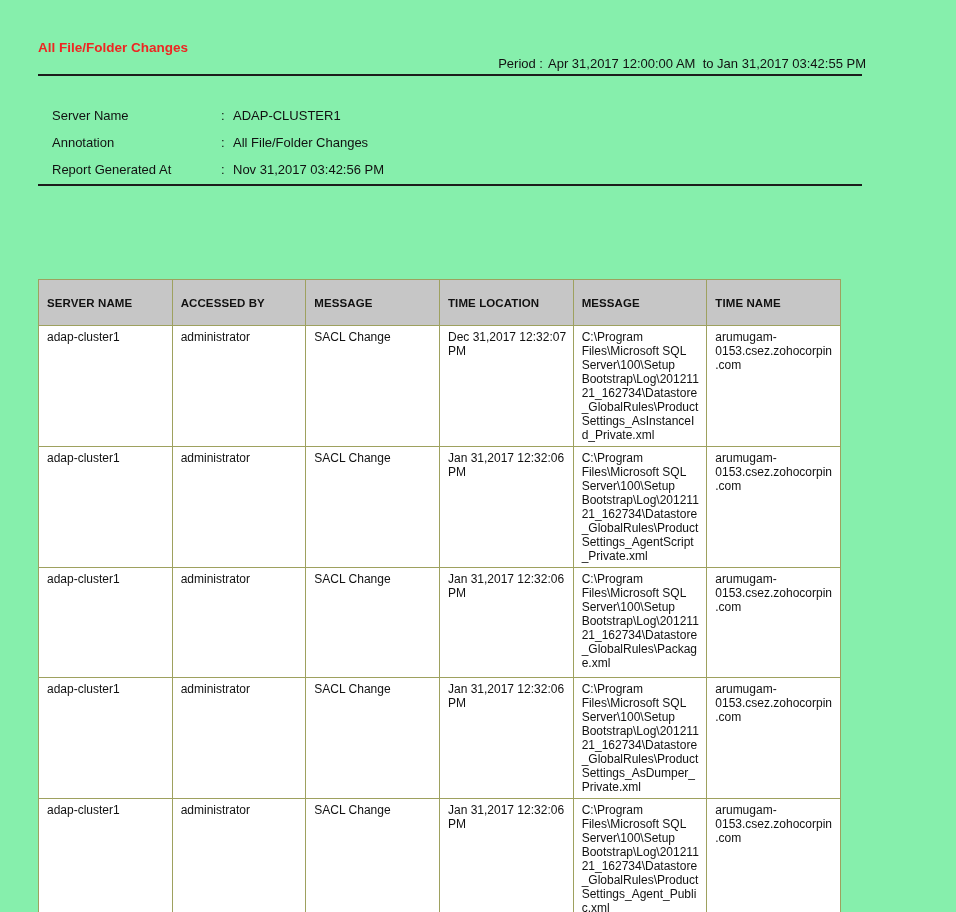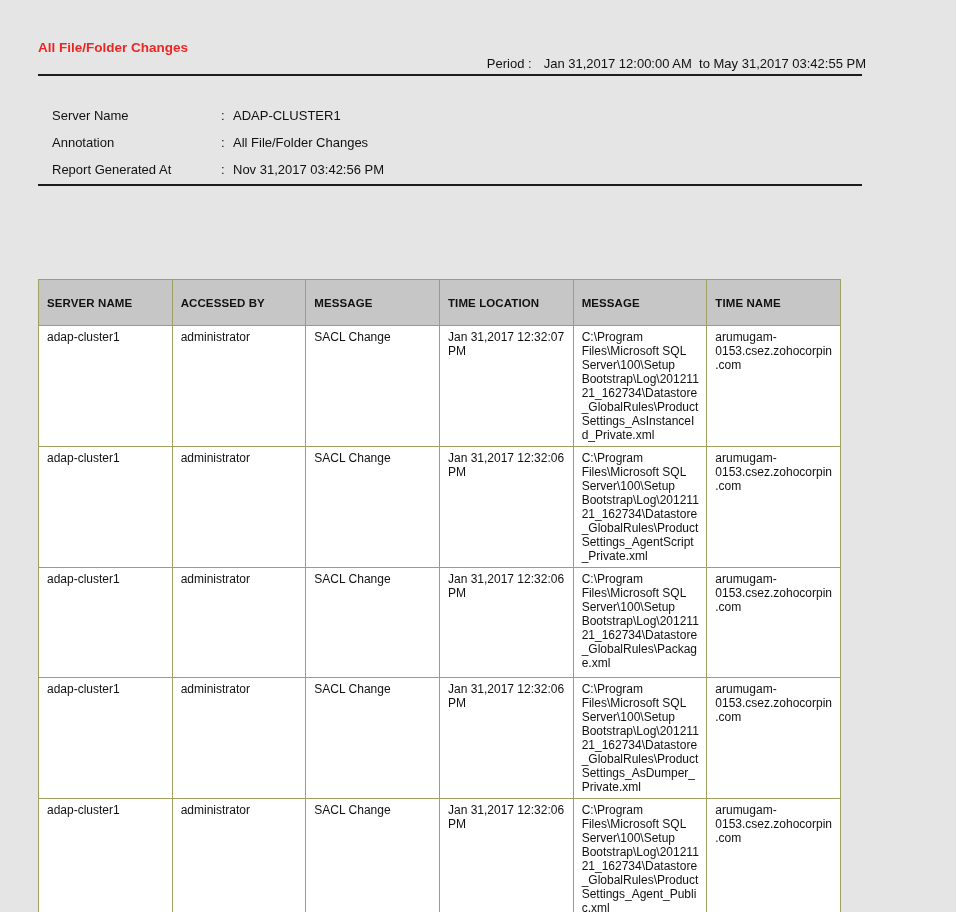--- a/index.html
+++ b/index.html
@@ -11,39 +11,39 @@
   *{box-sizing:border-box;margin:0;padding:0;}
   html,body{background:#fff;}
   body{
     font-family:"Liberation Sans",sans-serif;
     color:var(--text);
   }
   .page{
     position:relative;
     width:956px;
     height:912px;
-    background:#e5e5e5;
+    background:#86efac;
     overflow:hidden;
   }
   .title{
     position:absolute;
     left:38px;
     top:40px;
     font-size:13.5px;
     font-weight:bold;
     color:var(--title-red);
   }
   .period{
     position:absolute;
     top:41px;
     right:90px;
     font-size:13px;
     white-space:pre;
   }
-  .period-label{margin-right:12px;}
+  .period-label{margin-right:5px;}
   .rule{
     position:absolute;
     left:38px;
     width:824px;
     height:2px;
     background:#1c1c1c;
   }
   .rule-top{top:74px;}
   .rule-mid{top:184px;}
   .info{
@@ -99,21 +99,21 @@
   table.report tr.row-5 td{height:120px;}
 </style>
 </head>
 <body>
 
 <div class="page">
 
   <div class="title">All File/Folder Changes</div>
 
   <div class="period">
-    <span class="period-label">Period :</span><span>Jan 31,2017 12:00:00 AM  to May 31,2017 03:42:55 PM</span>
+    <span class="period-label">Period :</span><span>Apr 31,2017 12:00:00 AM  to Jan 31,2017 03:42:55 PM</span>
   </div>
 
   <div class="rule rule-top"></div>
 
   <div class="info">
     <div class="info-row">
       <span class="info-label">Server Name</span>
       <span class="info-colon">:</span>
       <span class="info-value">ADAP-CLUSTER1</span>
     </div>
@@ -141,21 +141,21 @@
           <th>TIME LOCATION</th>
           <th>MESSAGE</th>
           <th>TIME NAME</th>
         </tr>
       </thead>
       <tbody>
         <tr class="row-1">
           <td>adap-cluster1</td>
           <td>administrator</td>
           <td>SACL Change</td>
-          <td>Jan 31,2017 12:32:07 PM</td>
+          <td>Dec 31,2017 12:32:07 PM</td>
           <td>C:\Program Files\Microsoft SQL Server\100\Setup Bootstrap\Log\20121121_162734\Datastore_GlobalRules\ProductSettings_AsInstanceId_Private.xml</td>
           <td>arumugam-0153.csez.zohocorpin.com</td>
         </tr>
         <tr class="row-2">
           <td>adap-cluster1</td>
           <td>administrator</td>
           <td>SACL Change</td>
           <td>Jan 31,2017 12:32:06 PM</td>
           <td>C:\Program Files\Microsoft SQL Server\100\Setup Bootstrap\Log\20121121_162734\Datastore_GlobalRules\ProductSettings_AgentScript_Private.xml</td>
           <td>arumugam-0153.csez.zohocorpin.com</td>

